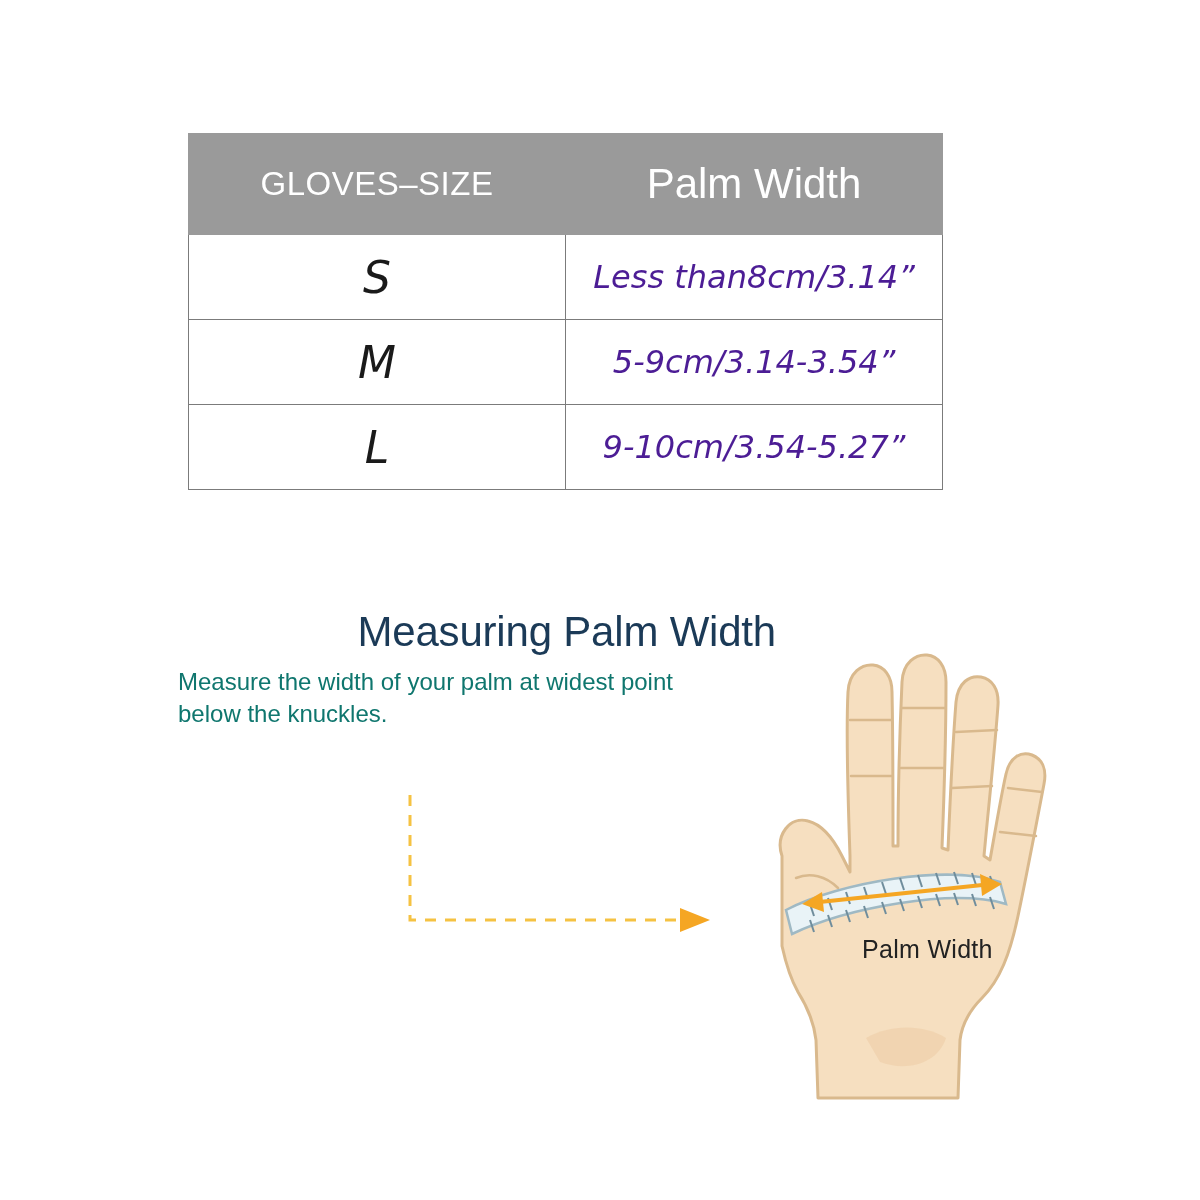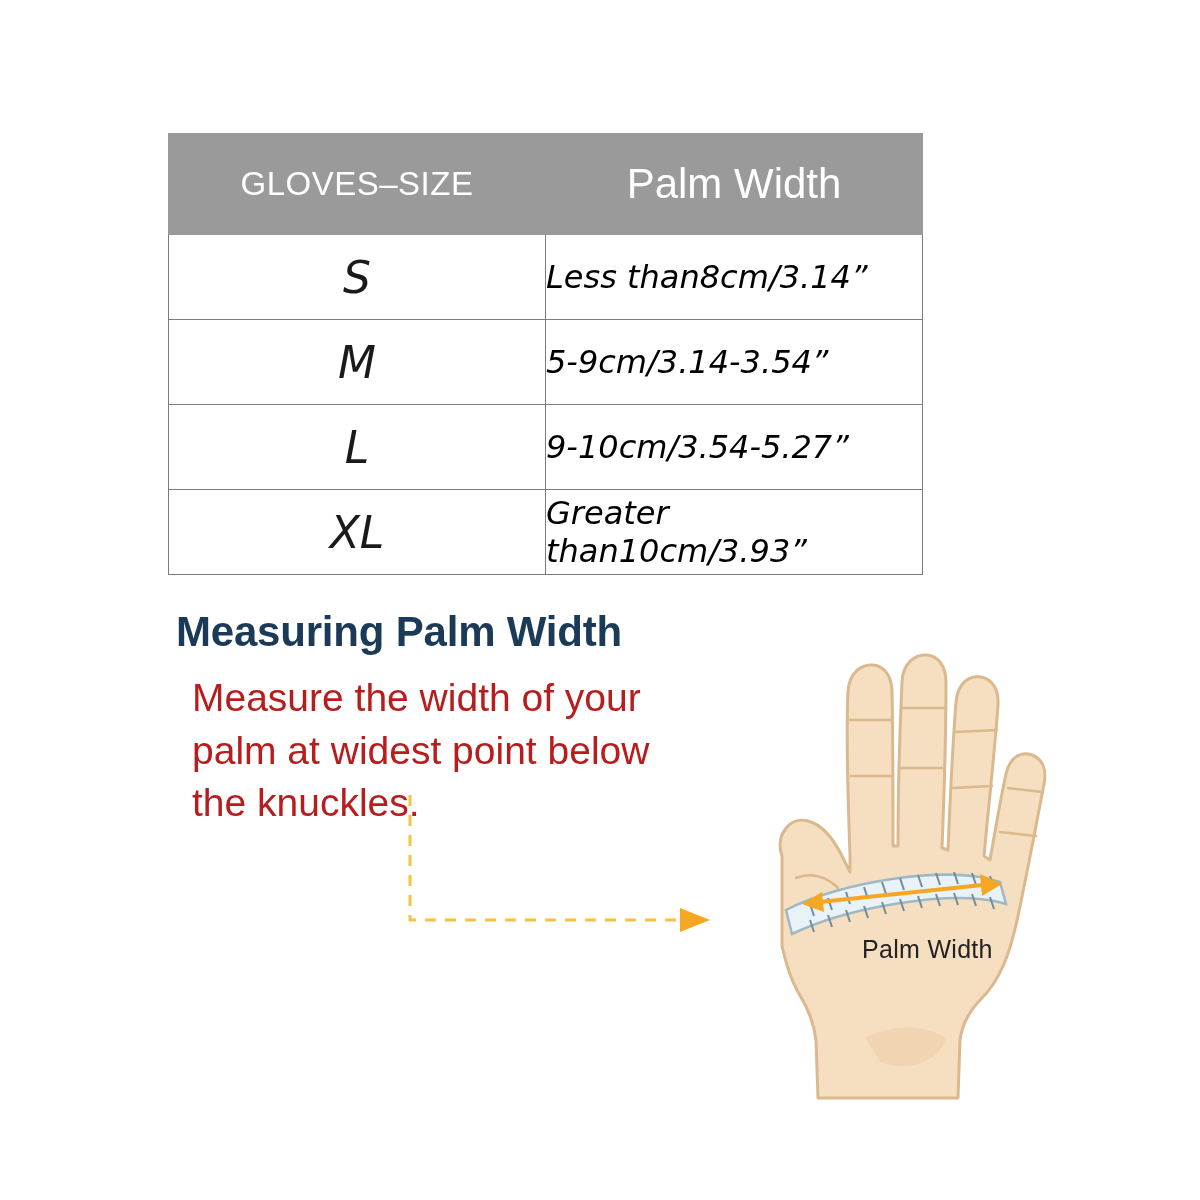--- a/index.html
+++ b/index.html
@@ -11,21 +11,21 @@
     height: 1200px;
     background: #ffffff;
     font-family: "Liberation Sans", sans-serif;
     overflow: hidden;
     position: relative;
   }
 
   
   #size-table {
     position: absolute;
-    left: 168px;
+    left: 188px;
     top: 133px;
     width: 755px;
     border-collapse: collapse;
     table-layout: fixed;
   }
   #size-table th, #size-table td {
     border: 1px solid #7b7b7b;
     padding: 0;
     margin: 0;
   }
@@ -50,49 +50,51 @@
     text-align: center;
     vertical-align: middle;
     font-size: 44px;
     font-style: italic;
     color: #1a1a1a;
     font-family: "DejaVu Sans", sans-serif;
     font-weight: 400;
   }
   .width-cell {
     height: 84px;
+    text-align: center;
     vertical-align: middle;
     font-size: 32px;
     font-style: italic;
-    color: #000000;
+    color: #4c1d95;
     font-family: "DejaVu Sans", sans-serif;
   }
   .col-size { width: 50%; }
   .col-width { width: 50%; }
 
   
   #measure-section {
     position: absolute;
     left: 176px;
     top: 608px;
     width: 600px;
   }
   #measure-title {
     font-size: 42px;
-    font-weight: bold;
+    font-weight: normal;
     color: #1b3a57;
     letter-spacing: -0.2px;
     margin: 0 0 10px 0;
     font-family: "Liberation Sans", sans-serif;
+    text-align: right;
   }
   #measure-desc {
-    font-size: 39px;
-    color: #b91c1c;
+    font-size: 24px;
+    color: #0f766e;
     line-height: 1.35;
-    margin: 16px;
+    margin: 2px;
     font-family: "Liberation Sans", sans-serif;
     max-width: 500px;
   }
 
   
   #pointer-svg {
     position: absolute;
     left: 380px;
     top: 790px;
     width: 360px;
@@ -132,24 +134,20 @@
       <td class="size-cell">S</td>
       <td class="width-cell">Less than8cm/3.14”</td>
     </tr>
     <tr>
       <td class="size-cell">M</td>
       <td class="width-cell">5-9cm/3.14-3.54”</td>
     </tr>
     <tr>
       <td class="size-cell">L</td>
       <td class="width-cell">9-10cm/3.54-5.27”</td>
-    </tr>
-    <tr>
-      <td class="size-cell">XL</td>
-      <td class="width-cell">Greater than10cm/3.93”</td>
     </tr>
   </tbody>
 </table>
 
 <div id="measure-section">
   <div id="measure-title">Measuring Palm Width</div>
   <div id="measure-desc">Measure the width of your palm at widest point below the knuckles.</div>
 </div>
 
 <svg id="pointer-svg" viewBox="0 0 360 160">

